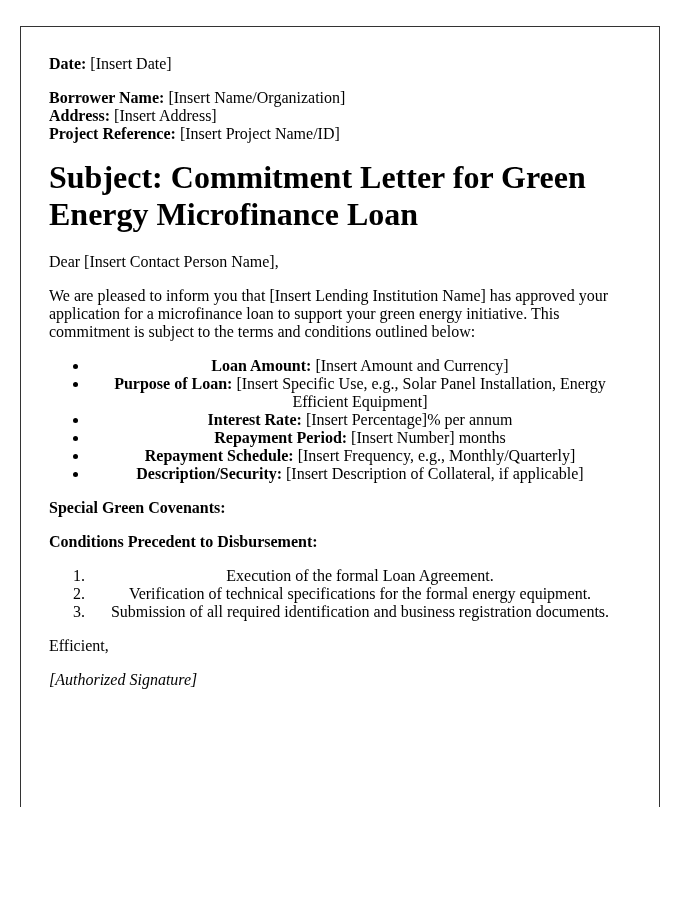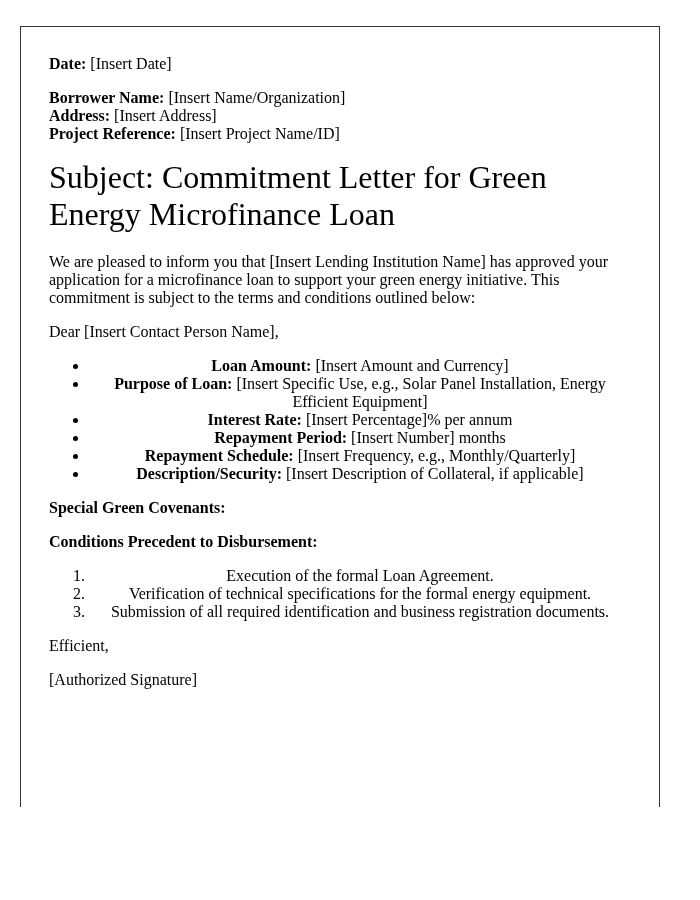--- a/index.html
+++ b/index.html
@@ -6,44 +6,44 @@
     body { width: 700px; height: 900px; position: relative; overflow: hidden;
            font-family: "Liberation Serif", "DejaVu Serif", serif; color: #000; }
     .letter {
       position: absolute; left: 20px; top: 20px; width: 640px; height: 781px;
       border: 1px solid #333; border-bottom: none; box-sizing: border-box;
       overflow: hidden; background: #fff; margin-top: 6px;
     }
     .inner { padding: 28px 28px 0 28px; font-size: 16px; line-height: 18px; }
     p { margin: 0 0 16px 0; }
     b { font-weight: bold; }
-    h1 { font-size: 32px; line-height: 37px; font-weight: normal; margin: 16px 0 20px 0; }
+    h1 { font-size: 32px; line-height: 37px; font-weight: bold; margin: 16px 0 20px 0; }
     ul, ol { margin: 0 0 16px 0; padding-left: 40px; }
     li { margin: 0; text-align: center; }
-    .sig { margin: 0; }
+    .sig { margin: 0; font-style: italic; }
   </style>
 </head>
 <body>
 
 <div class="letter">
   <div class="inner">
 
     <p><b>Date:</b><span> [Insert Date]</span></p>
 
     <p>
       <b>Borrower Name:</b><span> [Insert Name/Organization]</span><br>
       <b>Address:</b><span> [Insert Address]</span><br>
       <b>Project Reference:</b><span> [Insert Project Name/ID]</span>
     </p>
 
     <h1>Subject: Commitment Letter for Green Energy Microfinance Loan</h1>
 
+    <p>Dear [Insert Contact Person Name],</p>
+
     <p>We are pleased to inform you that [Insert Lending Institution Name] has approved your application for a microfinance loan to support your green energy initiative. This commitment is subject to the terms and conditions outlined below:</p>
-
-    <p>Dear [Insert Contact Person Name],</p>
 
     <ul>
       <li><b>Loan Amount:</b><span> [Insert Amount and Currency]</span></li>
       <li><b>Purpose of Loan:</b><span> [Insert Specific Use, e.g., Solar Panel Installation, Energy Efficient Equipment]</span></li>
       <li><b>Interest Rate:</b><span> [Insert Percentage]% per annum</span></li>
       <li><b>Repayment Period:</b><span> [Insert Number] months</span></li>
       <li><b>Repayment Schedule:</b><span> [Insert Frequency, e.g., Monthly/Quarterly]</span></li>
       <li><b>Description/Security:</b><span> [Insert Description of Collateral, if applicable]</span></li>
     </ul>
 

